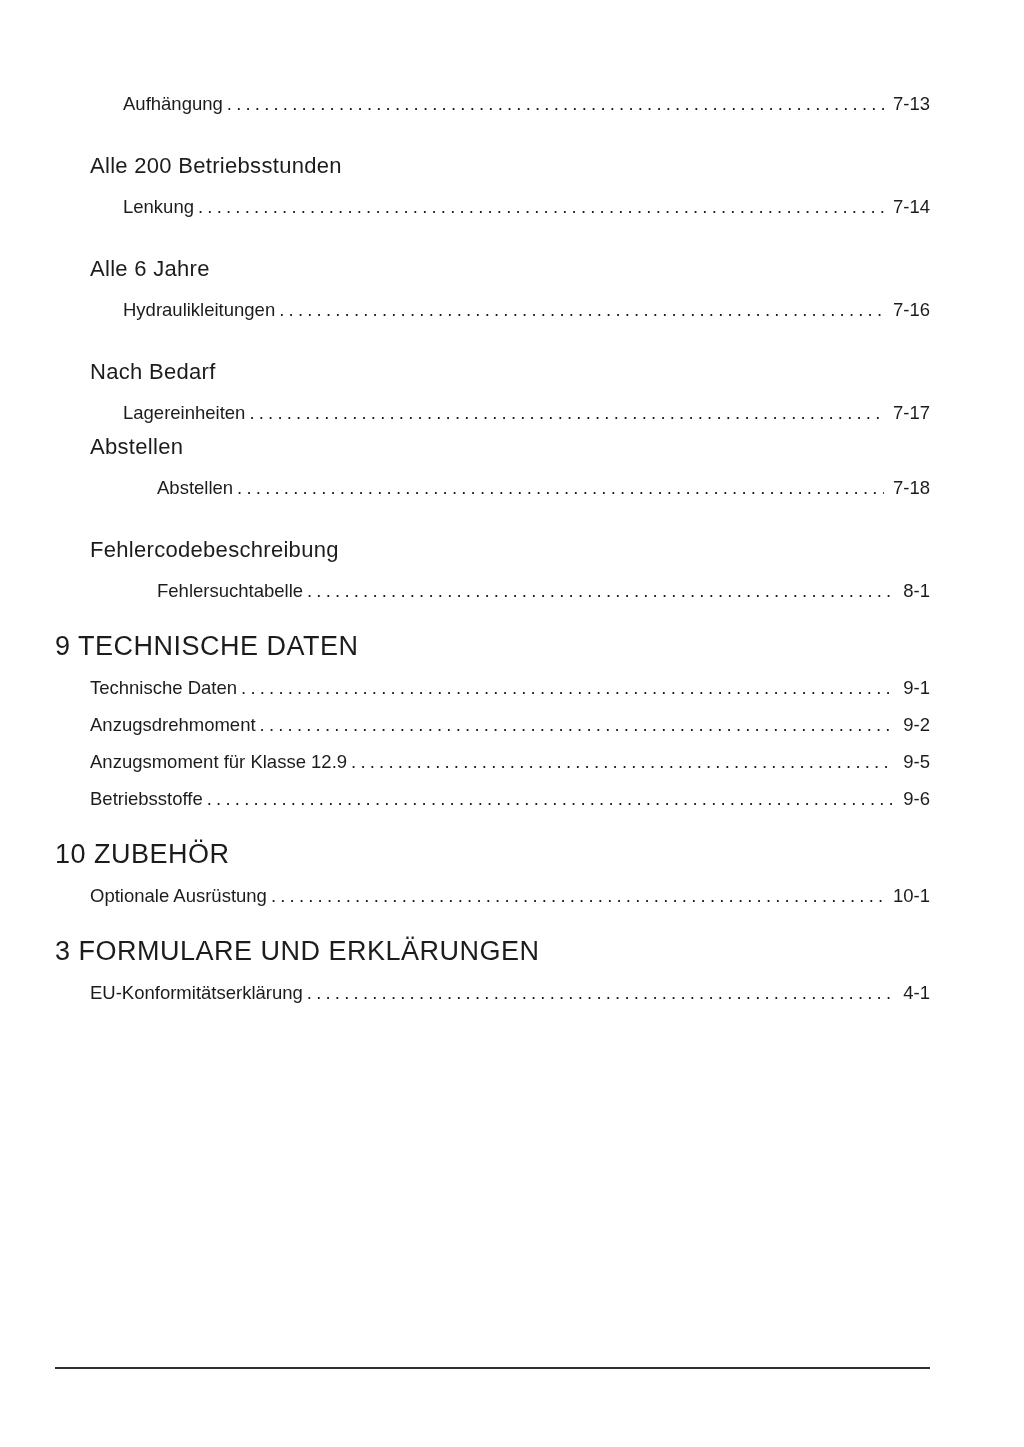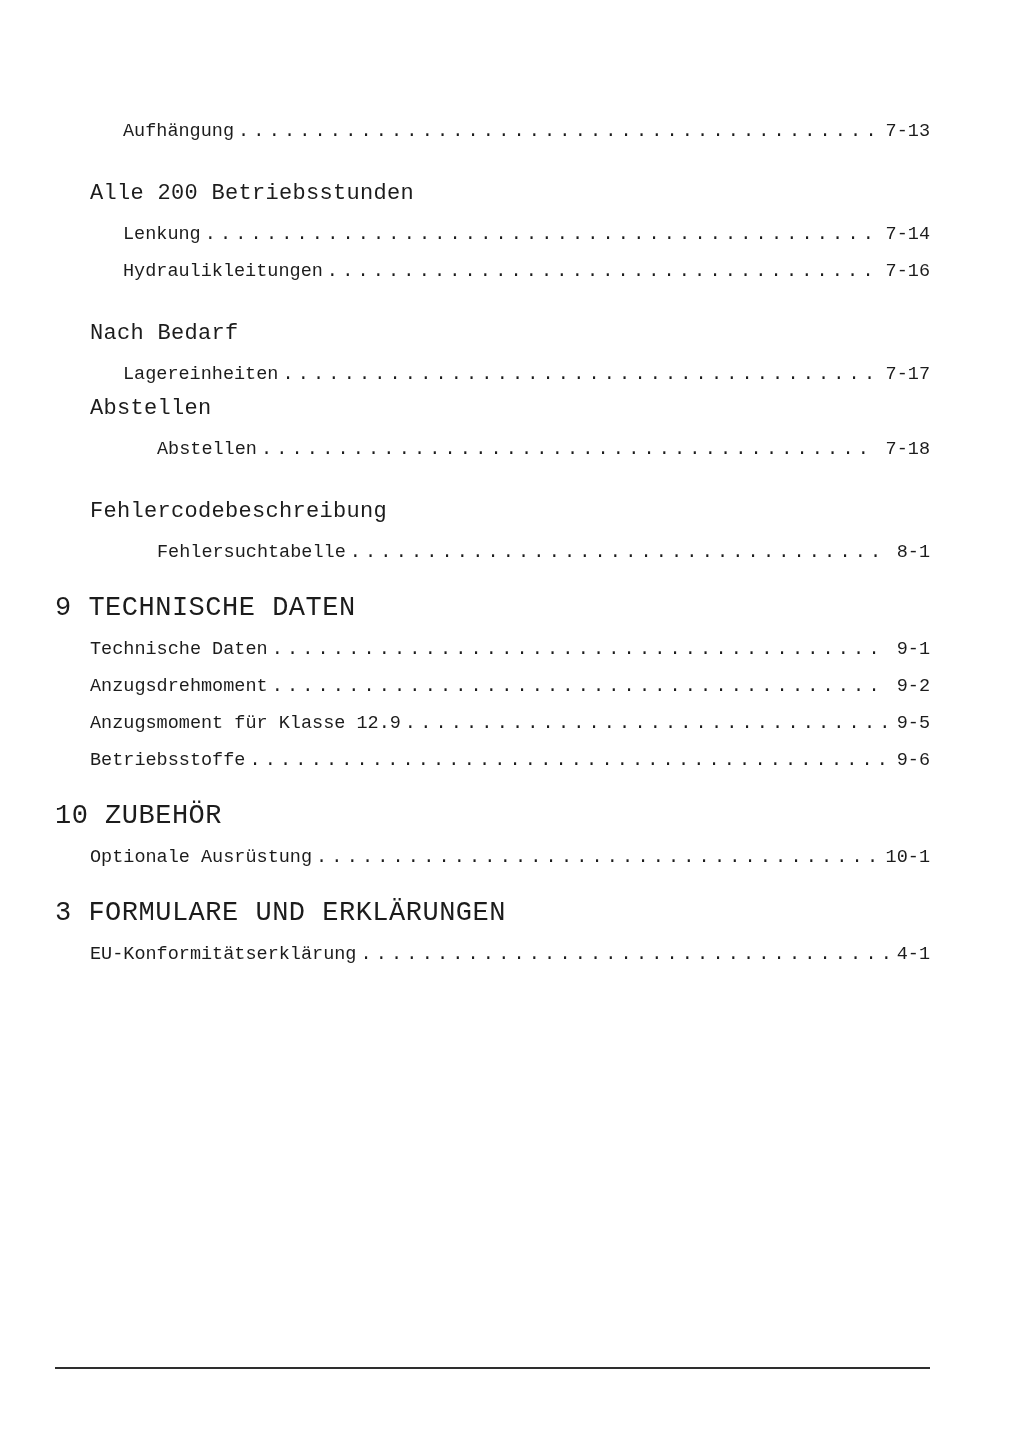--- a/index.html
+++ b/index.html
@@ -19,22 +19,21 @@
     height: 1447px;
     background: var(--bg-color);
     overflow: hidden;
     margin: 0 auto;
   }
   .toc {
     position: absolute;
     top: 0;
     left: 55px;
     width: 875px;
-    padding-top: 120px;
-    font-family: Liberation Mono, monospace;
+    padding-top: 92px;
   }
   
   .heading-chapter {
     font-size: 27px;
     line-height: 32px;
     font-weight: 400;
     letter-spacing: 0.5px;
     margin-top: 28px;
     margin-bottom: 2px;
     padding-left: 0;
@@ -93,20 +92,21 @@
         <span class="entry-label">Aufhängung</span>
         <span class="dot-leader" aria-hidden="true">........................................................................................................................................................................................................</span>
         <span class="entry-page">7-13</span>
       </div>
       <div class="heading-section">Alle 200 Betriebsstunden</div>
       <div class="row-entry indent-1">
         <span class="entry-label">Lenkung</span>
         <span class="dot-leader" aria-hidden="true">........................................................................................................................................................................................................</span>
         <span class="entry-page">7-14</span>
       </div>
+      <div class="heading-section">Alle 6 Jahre</div>
       <div class="row-entry indent-1">
         <span class="entry-label">Hydraulikleitungen</span>
         <span class="dot-leader" aria-hidden="true">........................................................................................................................................................................................................</span>
         <span class="entry-page">7-16</span>
       </div>
       <div class="heading-section">Nach Bedarf</div>
       <div class="row-entry indent-1">
         <span class="entry-label">Lagereinheiten</span>
         <span class="dot-leader" aria-hidden="true">........................................................................................................................................................................................................</span>
         <span class="entry-page">7-17</span>

